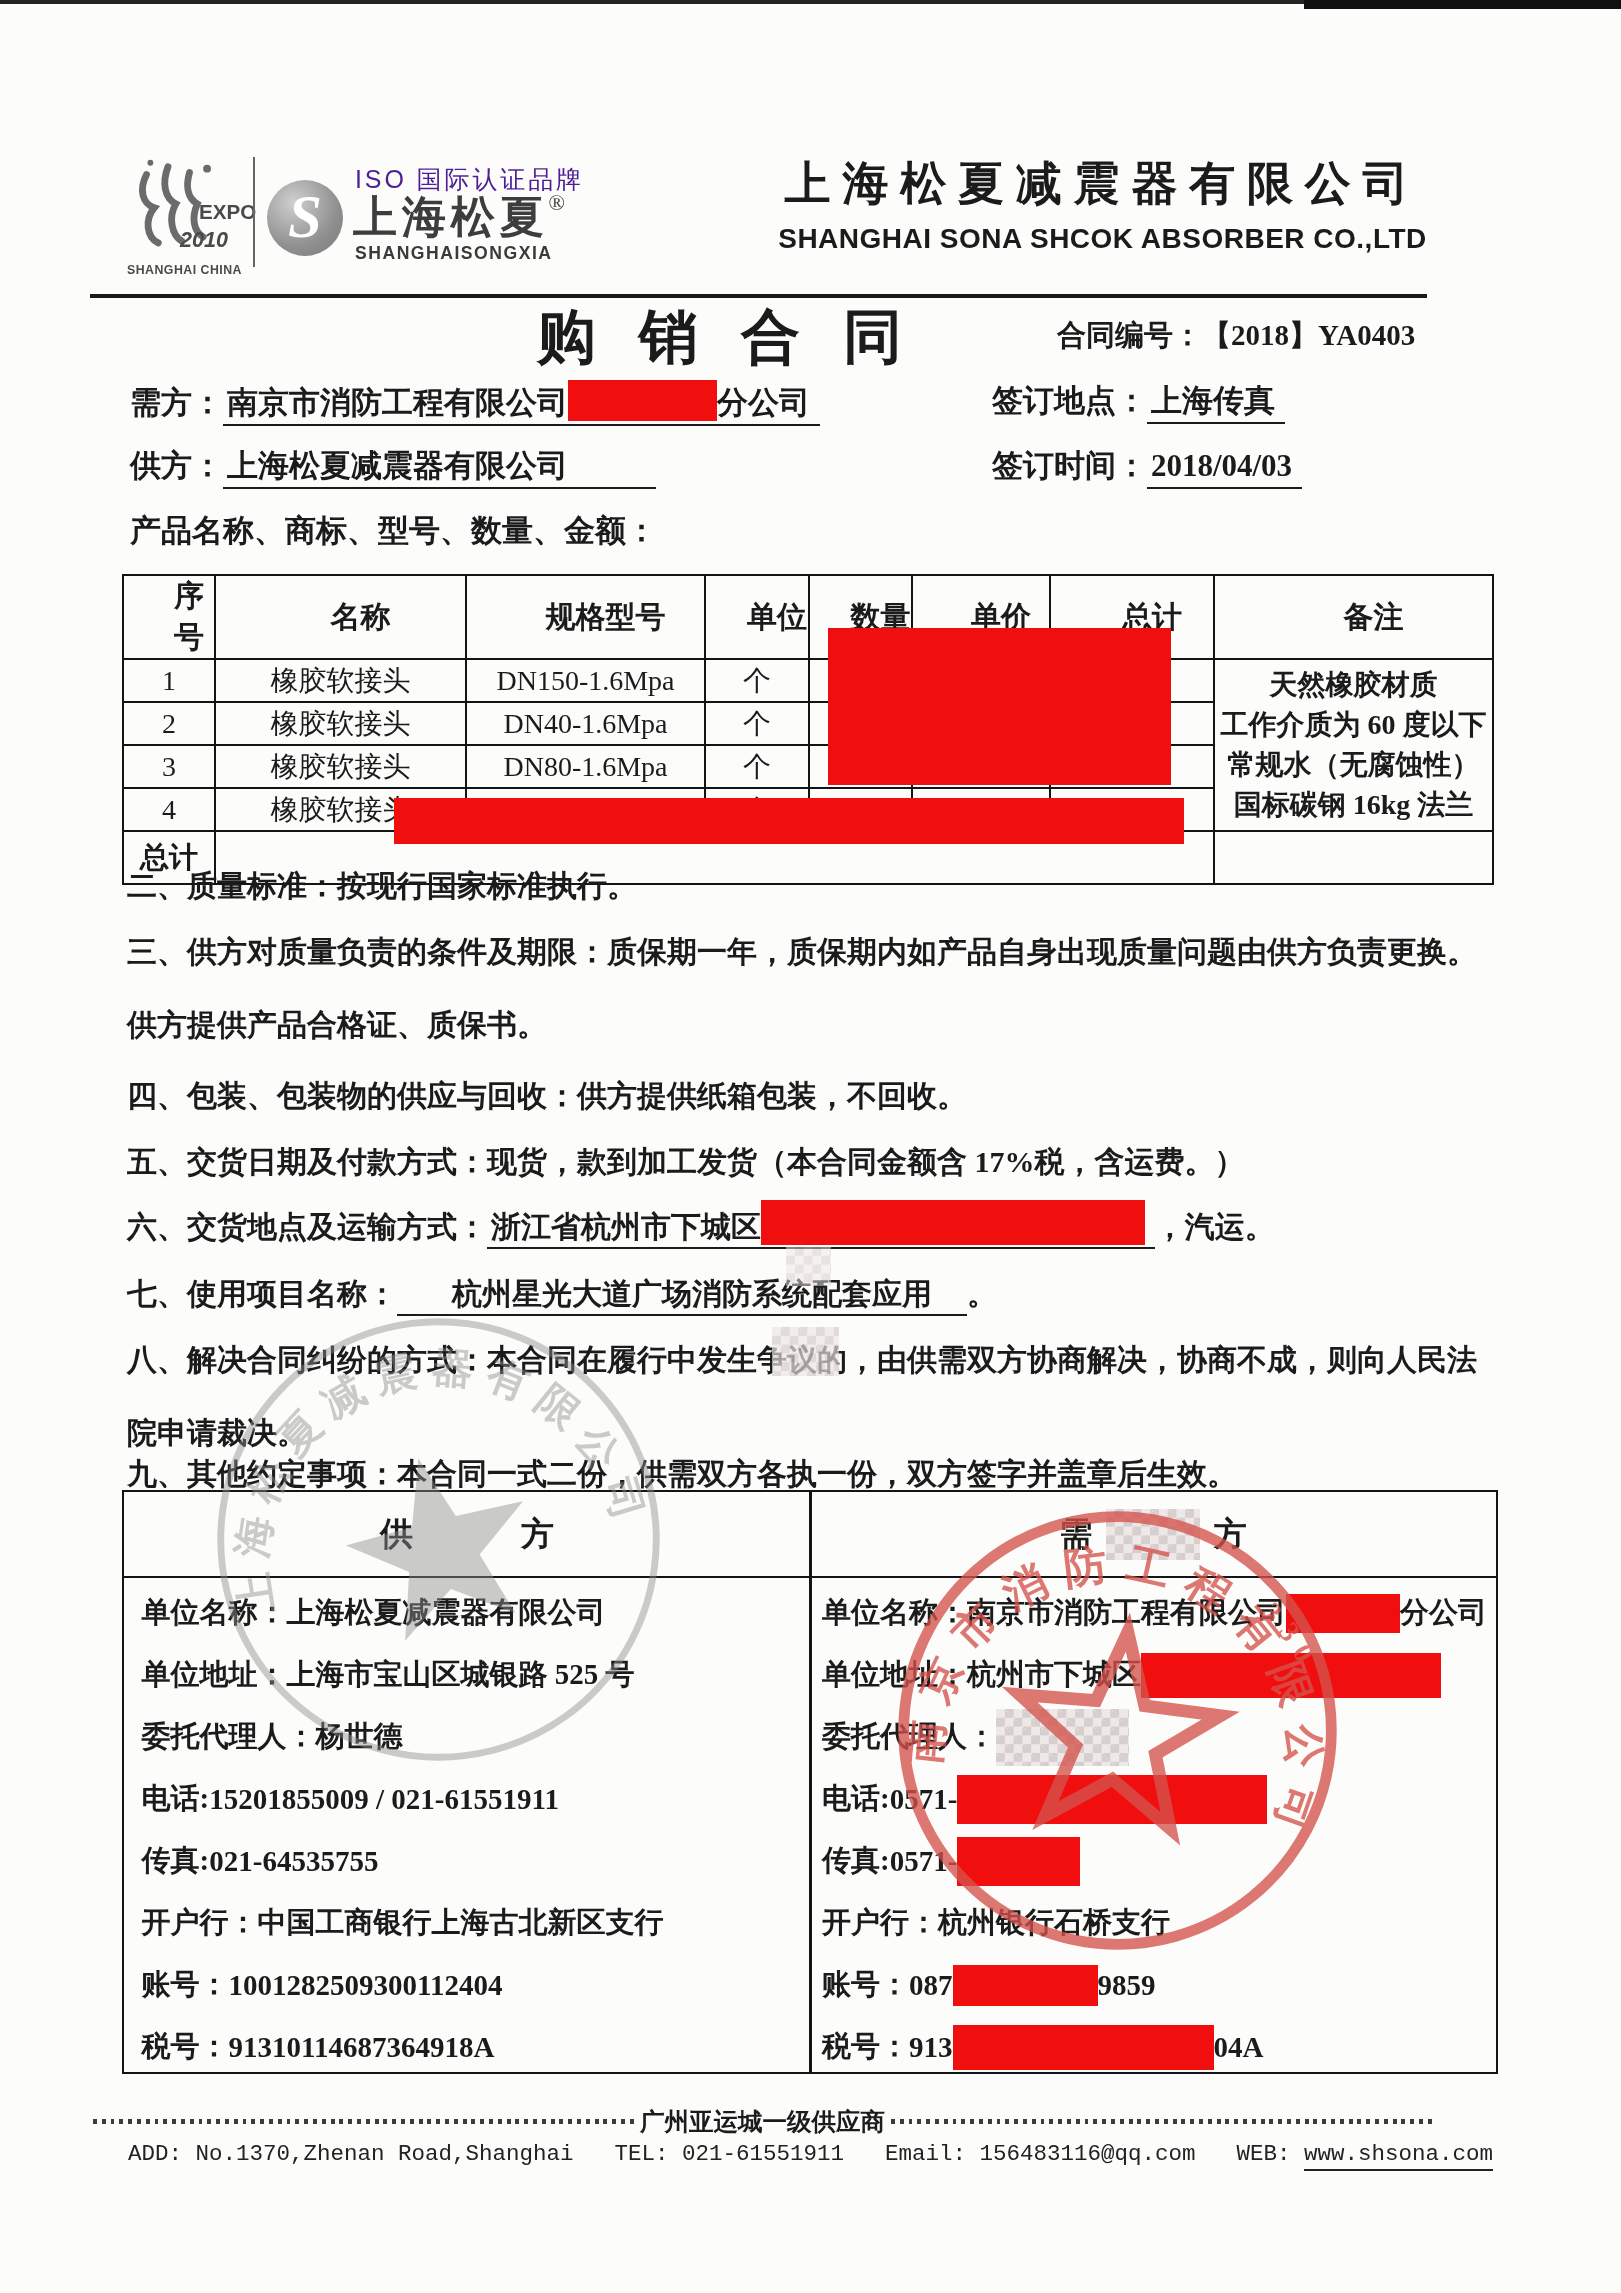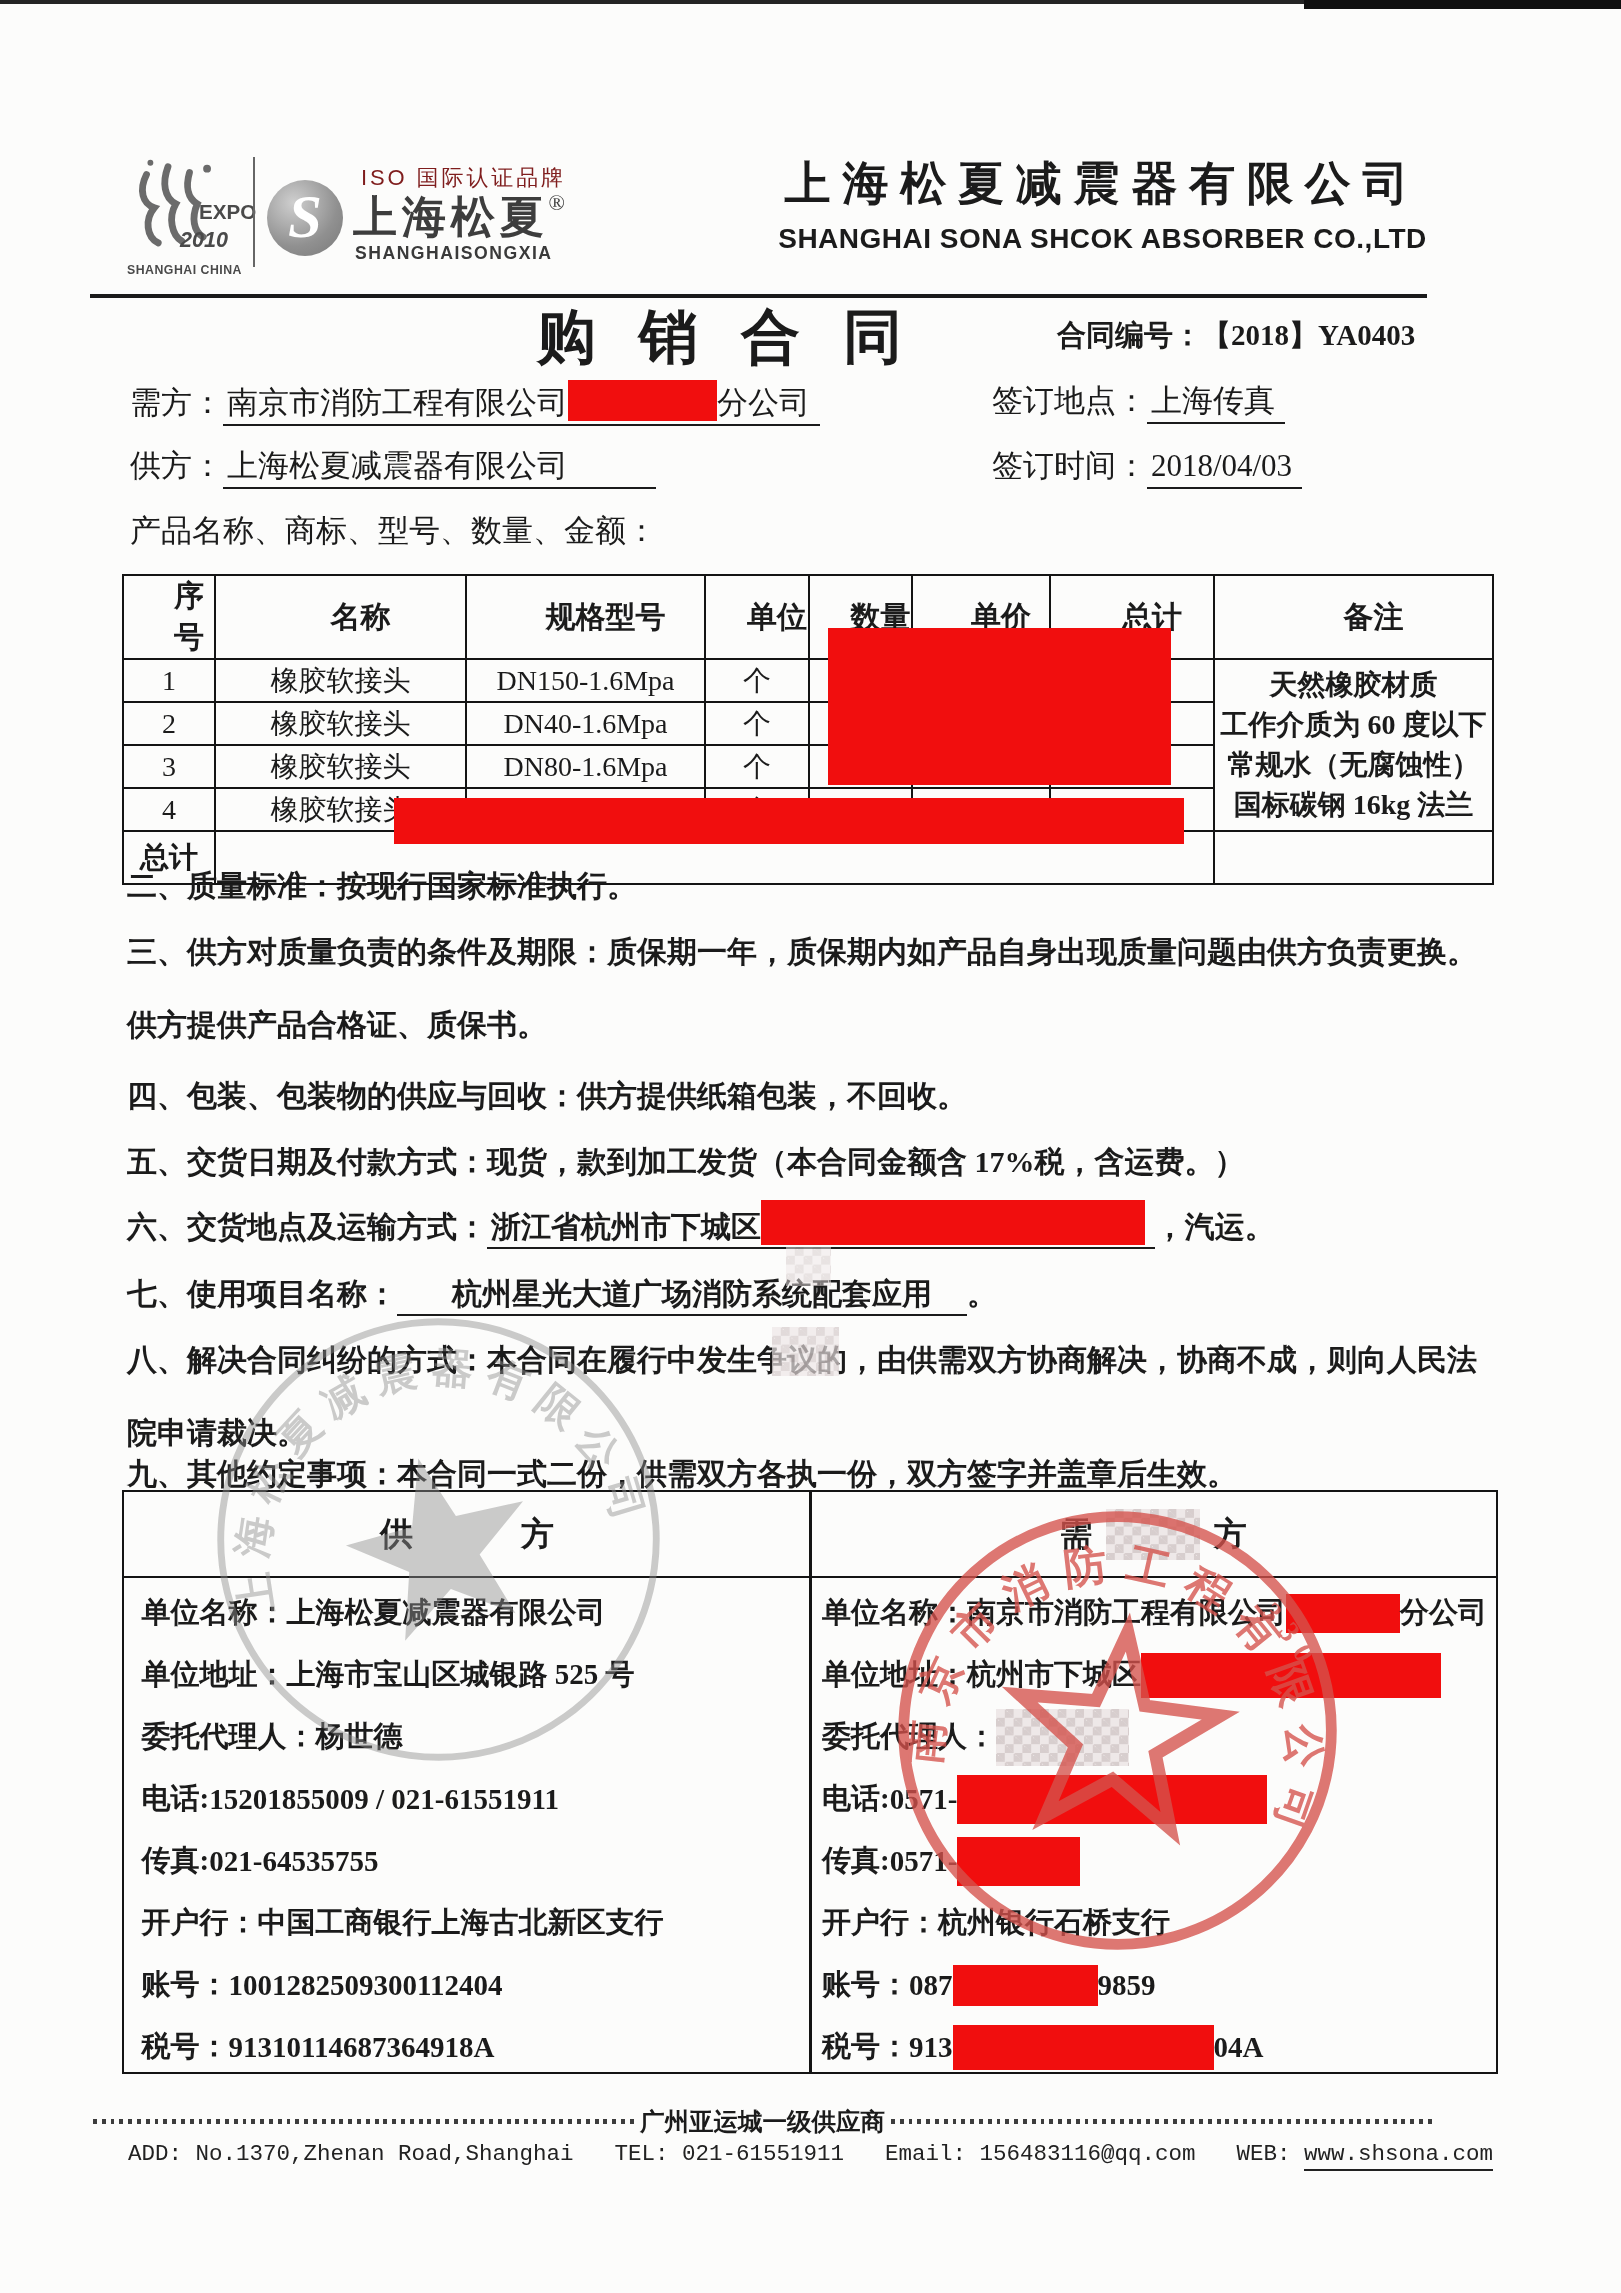--- a/index.html
+++ b/index.html
@@ -10,33 +10,33 @@
   .scan-top{left:0;top:0;width:1621px;height:3.9px;background:#242424;}
   .scan-top2{left:1304px;top:0;width:318px;height:8.8px;background:#101010;}
   
   .expo-squiggle{left:125px;top:147px;}
   .expo-text{font-family:"Liberation Sans",sans-serif;font-weight:bold;color:#4a4a4a;}
   .divider-v{left:253px;top:157px;width:2px;height:110px;background:#666;}
   .s-logo{left:267px;top:180px;width:76px;height:76px;border-radius:50%;
           background:radial-gradient(circle at 35% 30%,#cfcfcf,#909090 60%,#787878);
           display:flex;align-items:center;justify-content:center;}
   .s-logo span{color:#fff;font-size:61px;font-weight:bold;font-style:italic;line-height:1;margin-top:-3.9px;}
-  .brand-iso{left:355px;top:163px;font-size:22px;letter-spacing:2.9px;color:#7f1d1d;font-family:"Liberation Sans",sans-serif;margin-left:6px;}
+  .brand-iso{left:355px;top:163px;font-size:25px;letter-spacing:2.9px;color:#4c1d95;font-family:"Liberation Sans",sans-serif;}
   .brand-cn{left:353px;top:188px;font-size:44px;font-weight:bold;letter-spacing:4.9px;color:#3d3d3d;}
   .brand-reg{font-size:21.6px;vertical-align:21.6px;font-weight:normal;}
   .brand-en{left:355px;top:243px;font-size:17.6px;font-weight:bold;letter-spacing:1.5px;color:#3a3a3a;font-family:"Liberation Sans",sans-serif;}
   .company-cn{left:774px;top:153px;width:657px;text-align:center;font-size:46px;font-weight:bold;letter-spacing:11.8px;}
   .company-en{left:774px;top:223px;width:657px;text-align:center;font-size:28px;font-weight:bold;
               font-family:"Liberation Sans",sans-serif;letter-spacing:0.5px;}
   .header-rule{left:90px;top:294px;width:1337px;height:3.9px;background:#1a1a1a;}
   
   .doc-title{left:537px;top:298px;font-size:59px;font-weight:bold;letter-spacing:43px;white-space:nowrap;}
   .contract-no{left:1057px;top:316px;font-size:29px;font-weight:600;white-space:nowrap;}
   
-  .party{font-size:31px;font-weight:normal;white-space:nowrap;}
+  .party{font-size:31px;font-weight:bold;white-space:nowrap;}
   .ul{border-bottom:2.9px solid #1b1b1b;padding:0 9.8px 3.9px 3.9px;}
   .redact{background:#f10e0e;display:inline-block;vertical-align:-7.8px;}
   
   table.prod{position:absolute;left:122px;top:574px;width:1372px;border-collapse:collapse;table-layout:fixed;
              border:2.9px solid #141414;}
   table.prod th,table.prod td{border:2px solid #141414;text-align:center;padding:0;overflow:hidden;}
   table.prod th{height:55px;font-size:30px;font-weight:bold;padding-left:40px;}
   table.prod td{height:41px;font-size:28px;}
   td.remark-cell{font-size:25.5px;font-weight:bold;line-height:40px;vertical-align:middle;}
   tr.total-row td{height:51px;font-size:29px;font-weight:bold;}

